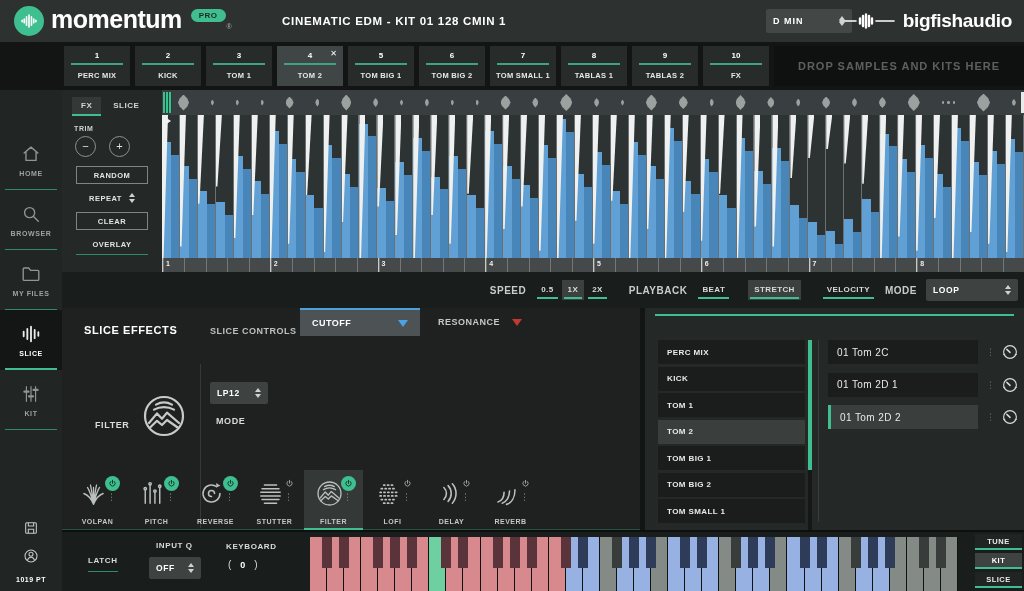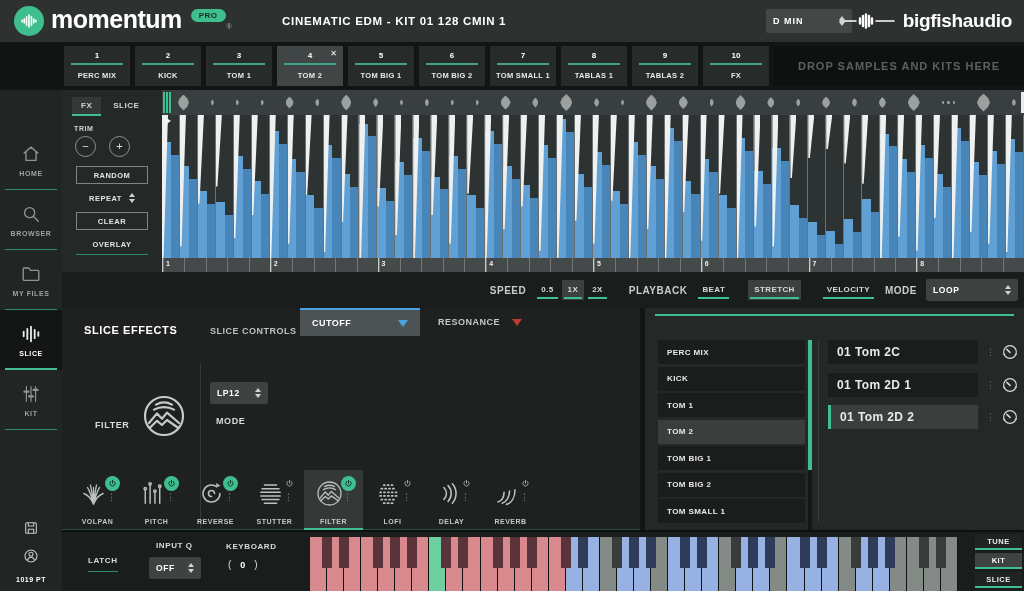--- a/index.html
+++ b/index.html
@@ -143,21 +143,21 @@
   .gp-list{position:absolute;left:13px;top:32px;width:147px}
   .g-row{height:24px;margin-bottom:2.5px;background:#1a1d1c;display:flex;align-items:center;padding-left:9px;
          font-size:8px;font-weight:bold;color:#e8eae9;letter-spacing:.4px;cursor:pointer}
   .g-row.sel{background:#3a3f3e}
   .gp-scroll{position:absolute;left:163px;top:32px;width:4px;height:190px;background:#15181 7;background:#151817;cursor:pointer}
   .gp-thumb{width:4px;height:130px;background:#3fbf8f}
   .gp-div{position:absolute;left:173px;top:32px;height:182px;width:1px;background:#383d3b}
   .sp-list{position:absolute;left:183px;top:32px;width:196px}
   .sp-wrap{display:flex;align-items:center;margin-bottom:8.5px}
   .s-row{width:150px;height:24px;background:#1a1d1c;display:flex;align-items:center;padding-left:9px;box-sizing:border-box;
-         font-size:12px;font-weight:bold;color:#e8eae9;letter-spacing:.4px;cursor:pointer}
+         font-size:10px;font-weight:normal;color:#e8eae9;letter-spacing:.4px;cursor:pointer}
   .s-row.sel{background:#3a3f3e;border-left:3px solid #3fbf8f}
   .s-dots{font-size:9px;color:#6f7572;margin:0 6px 0 8px}
   .s-gauge{width:18px;height:18px;color:#d8dbd9;cursor:pointer}
   .s-gauge svg{width:100%;height:100%}
 
   
   .footer{position:absolute;left:62px;top:530px;width:962px;height:61px;background:#191d1c;border-top:2px solid #0d100f;box-sizing:border-box}
   .latch{position:absolute;left:26px;top:24px;font-size:8px;font-weight:bold;color:#d8dbd9;letter-spacing:.6px;
          padding-bottom:6px;border-bottom:1.5px solid #2d8a6c;cursor:pointer}
   .inq-label{position:absolute;left:94px;top:9px;font-size:8px;font-weight:bold;color:#d8dbd9;letter-spacing:.6px}

